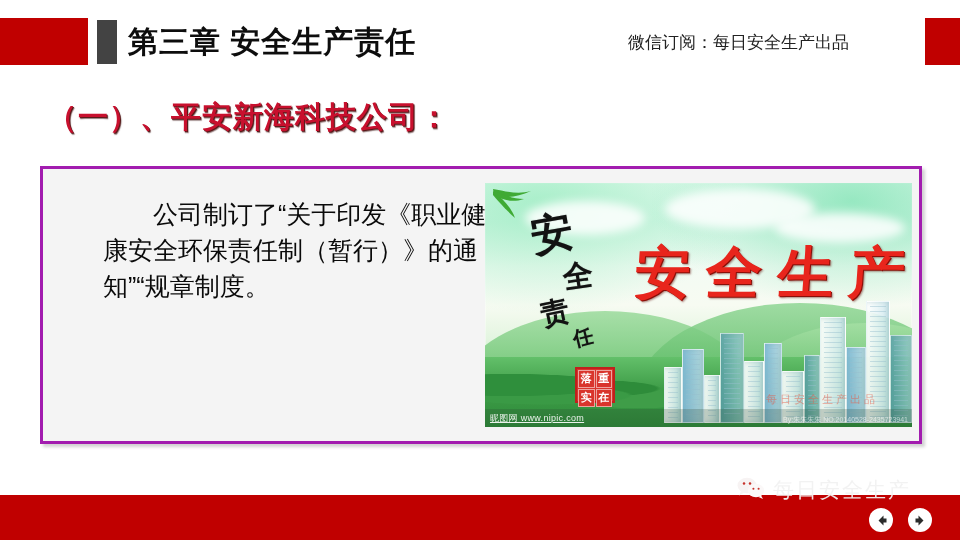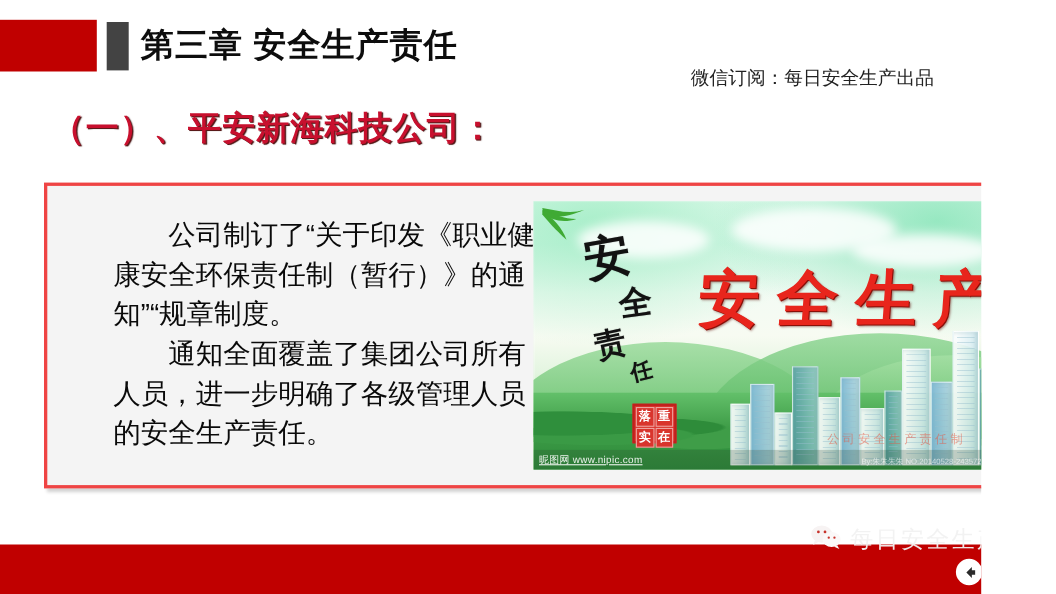--- a/index.html
+++ b/index.html
@@ -5,21 +5,21 @@
   html, body {
     margin: 0;
     padding: 0;
     background: #ffffff;
   }
   body {
     font-family: "Liberation Sans", "DejaVu Sans", sans-serif;
   }
   #slide {
     position: relative;
-    width: 892px;
+    width: 960px;
     height: 540px;
     background: #ffffff;
     overflow: hidden;
   }
 
   
   .hdr-red-left {
     position: absolute;
     left: 0;
     top: 18px;
@@ -47,21 +47,20 @@
     line-height: 40px;
   }
   .hdr-subscribe {
     position: absolute;
     left: 628px;
     top: 31px;
     font-size: 17px;
     color: #222222;
     white-space: nowrap;
     line-height: 24px;
-    margin-top: 28px;
   }
   .hdr-red-right {
     position: absolute;
     left: 925px;
     top: 18px;
     width: 35px;
     height: 47px;
     background: #c00000;
   }
 
@@ -83,21 +82,21 @@
 
   
   .content-box {
     position: absolute;
     left: 40px;
     top: 166px;
     width: 882px;
     height: 278px;
     box-sizing: border-box;
     background: #f4f4f4;
-    border: 3px solid #ef4444;
+    border: 3px solid #a21caf;
     box-shadow: 3px 3px 3px rgba(0,0,0,0.18);
   }
   .body-text {
     position: absolute;
     left: 60px;
     top: 27px;
     width: 390px;
     font-size: 25px;
     line-height: 36px;
     color: #0a0a0a;
@@ -360,21 +359,20 @@
   <div class="hdr-title">第三章  安全生产责任</div>
   <div class="hdr-subscribe">微信订阅：每日安全生产出品</div>
   <div class="hdr-red-right"></div>
 
   <div class="section-heading">（一）、平安新海科技公司：</div>
 
   <div class="content-box">
 
     <div class="body-text">
       <p>公司制订了“关于印发《职业健康安全环保责任制（暂行）》的通知”“规章制度。</p>
-      <p>通知全面覆盖了集团公司所有人员，进一步明确了各级管理人员的安全生产责任。</p>
     </div>
 
     <div class="poster">
 
       <div class="sky-haze"></div>
       <div class="sky-haze2"></div>
 
       <div class="cloud" style="left:40px;  top:18px;  width:120px; height:34px;"></div>
       <div class="cloud" style="left:180px; top:6px;   width:150px; height:40px;"></div>
       <div class="cloud" style="left:290px; top:30px;  width:130px; height:30px;"></div>
@@ -424,21 +422,21 @@
         <div>在</div>
       </div>
 
       <div class="slogan">
         <span>安</span>
         <span>全</span>
         <span>生</span>
         <span>产</span>
       </div>
 
-      <div class="wm-company">公司安全生产责任制</div>
+      <div class="wm-company">每日安全生产出品</div>
       <div class="wm-strip"></div>
       <div class="wm-left">昵图网 www.nipic.com</div>
       <div class="wm-right">By:朱朱朱朱 NO.20140528-2435723941</div>
 
     </div>
   </div>
 
   <div class="footer-bar"></div>
 
   <div class="footer-brand">

